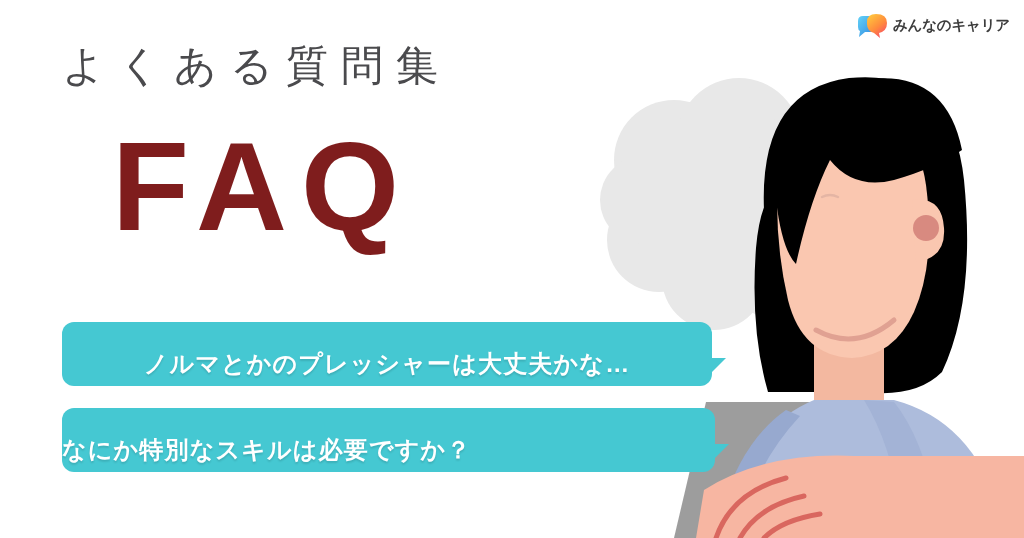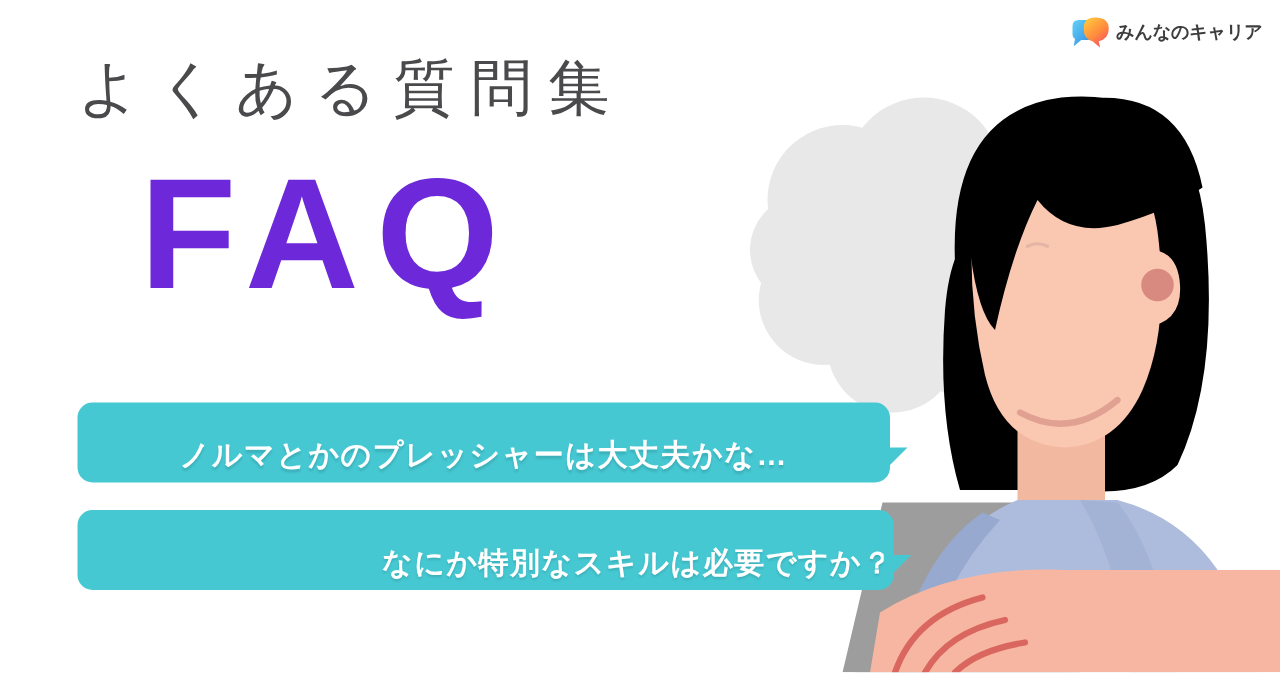--- a/index.html
+++ b/index.html
@@ -41,34 +41,34 @@
     color: #3d3d3d;
     letter-spacing: -0.2px;
     white-space: nowrap;
   }
 
   
   .heading-jp {
     position: absolute;
     left: 62px;
     top: 38px;
-    font-size: 49px;
+    font-size: 42px;
     font-weight: 500;
     color: #4a4a4d;
     letter-spacing: 13px;
     white-space: nowrap;
   }
   .heading-faq {
     position: absolute;
     left: 112px;
     top: 124px;
     font-size: 126px;
     line-height: 1;
     font-weight: bold;
-    color: #6d28d9;
+    color: #7f1d1d;
     letter-spacing: 14px;
     white-space: nowrap;
   }
 
   
   .bubble {
     position: absolute;
     left: 62px;
     height: 64px;
     background: #45c8d2;
@@ -98,22 +98,21 @@
     border-color: transparent transparent transparent #45c8d2;
   }
   #bubble-1 {
     top: 322px;
     width: 650px;
     justify-content: center;
   }
   #bubble-2 {
     top: 408px;
     width: 653px;
-    justify-content: flex-end;
-    padding-left: 32px;
+    justify-content: flex-start;
   }
 
   
   .illus {
     position: absolute;
     right: 0;
     top: 0;
     width: 460px;
     height: 538px;
     z-index: 1;

